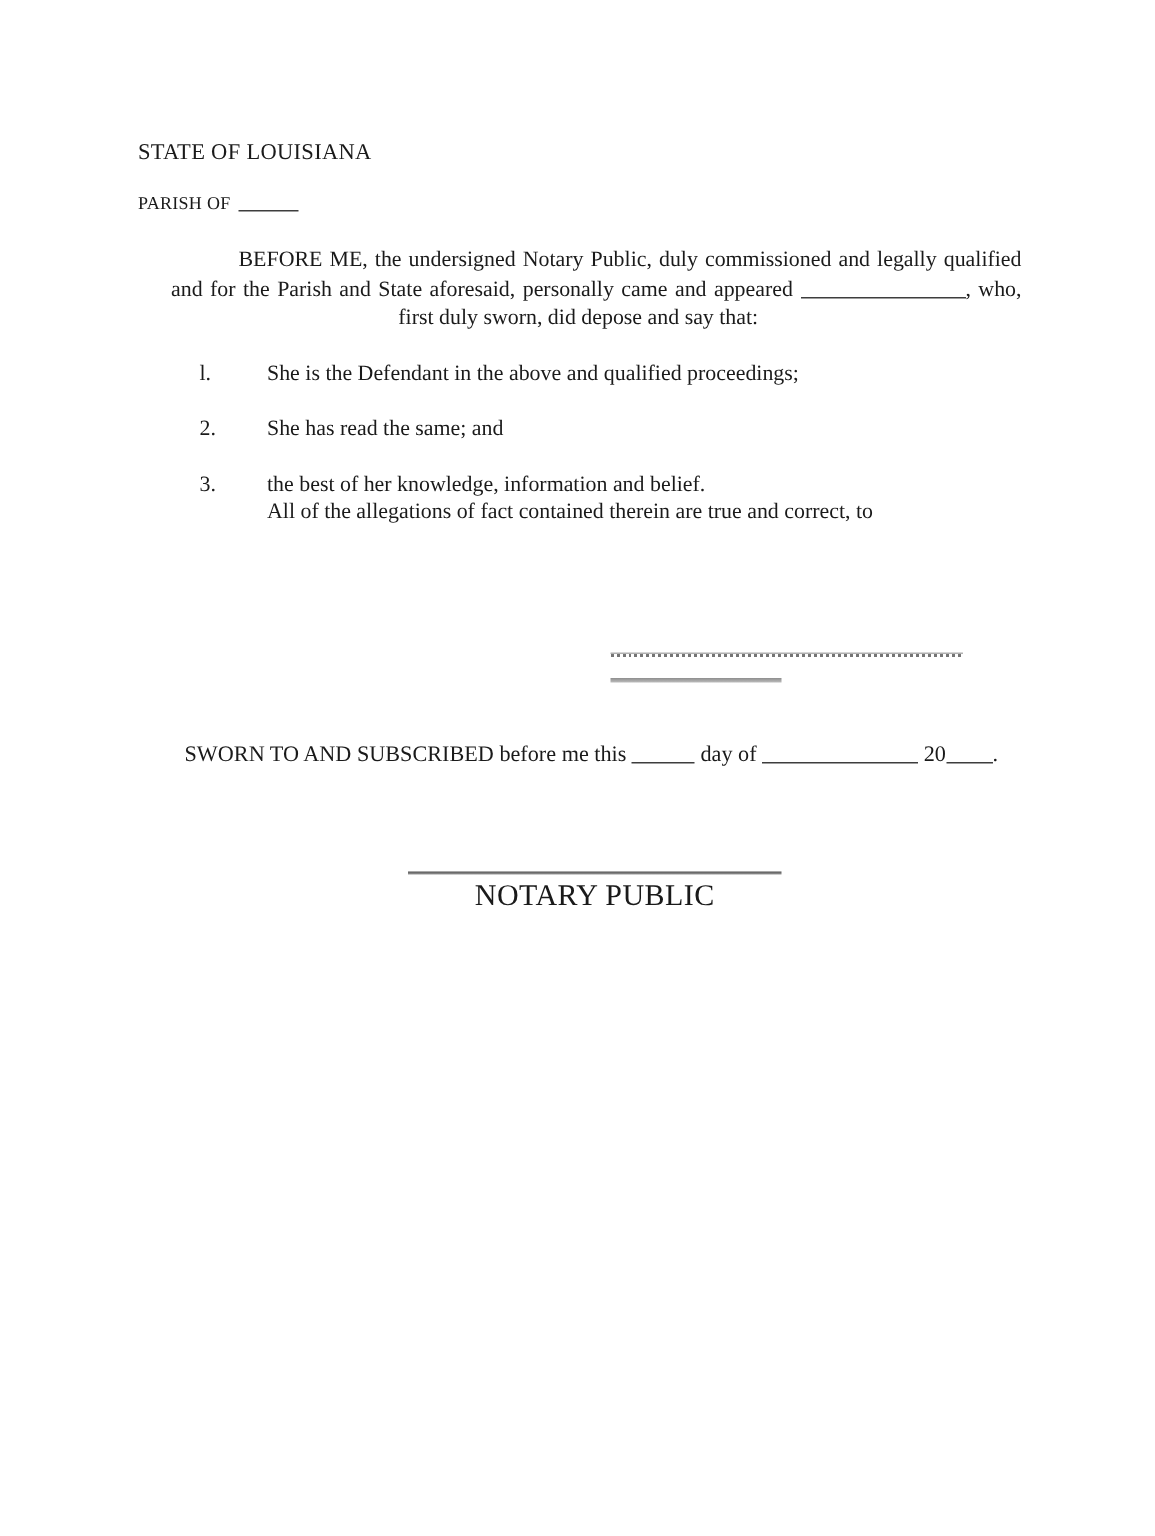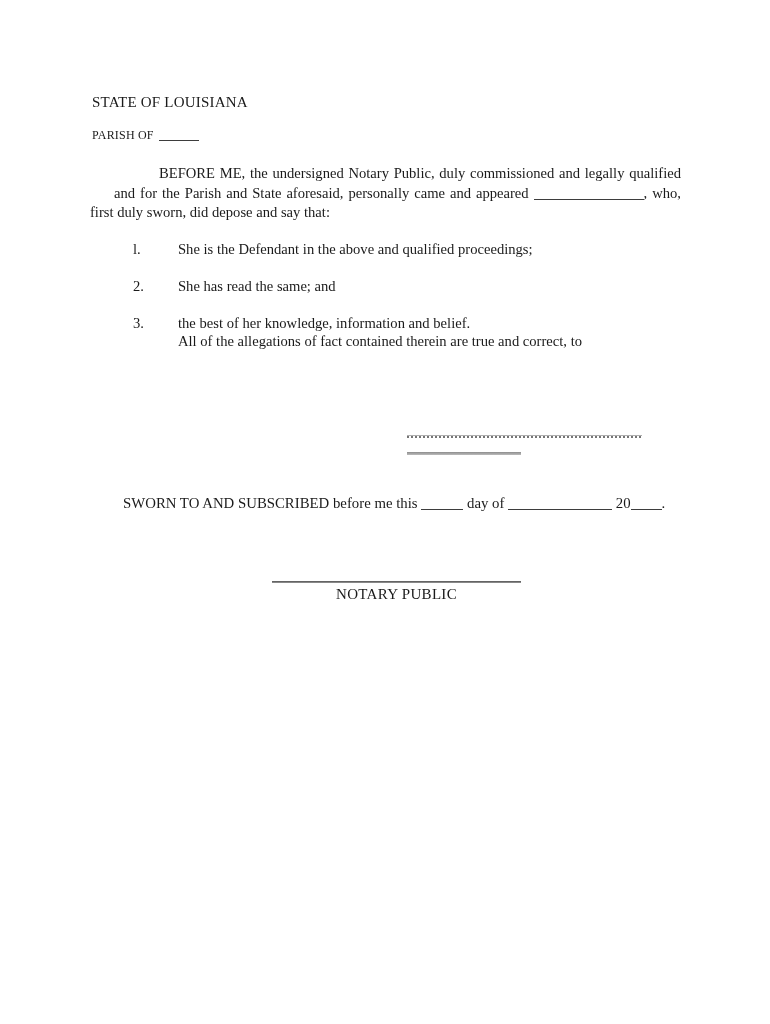--- a/index.html
+++ b/index.html
@@ -15,21 +15,21 @@
     overflow: hidden;
   }
   .abs { position: absolute; }
 
   
   .state-heading { left: 92px; top: 94px; font-size: 15px; letter-spacing: 0.2px; }
   .parish-line   { left: 92px; top: 127px; font-size: 12px; letter-spacing: 0.2px; }
 
   
   .opening { left: 90px; top: 164px; width: 591px; }
-  .opening .pline { line-height: 19.7px; white-space: nowrap; }
+  .opening .pline { line-height: 19.7px; white-space: nowrap; text-align: center; }
   .opening .pline.justify { text-align: justify; text-align-last: justify; white-space: normal; height: 19.7px; overflow: hidden; margin-left: 24px; }
   .opening .pline.first { text-indent: 45px; }
 
   
   .blank {
     display: inline-block;
     position: relative;
     top: 2px;
     height: 12px;
     border-bottom: 1.4px solid #3d3d3d;
@@ -62,21 +62,21 @@
   
   .sworn { left: 123px; top: 495px; white-space: nowrap; font-size: 14.8px; }
 
   
   .notary-line {
     left: 272px; top: 581px; width: 249px; height: 2px;
     background: linear-gradient(#525252, #9a9a9a);
   }
   .notary-label {
     left: 272px; top: 586px; width: 249px;
-    text-align: center; font-size: 15px; letter-spacing: 0.3px;
+    text-align: center; font-size: 20px; letter-spacing: 0.3px;
   }
 </style>
 </head>
 <body>
 
 <div class="page">
 
   <div class="abs state-heading">STATE OF LOUISIANA</div>
 
   <div class="abs parish-line">

